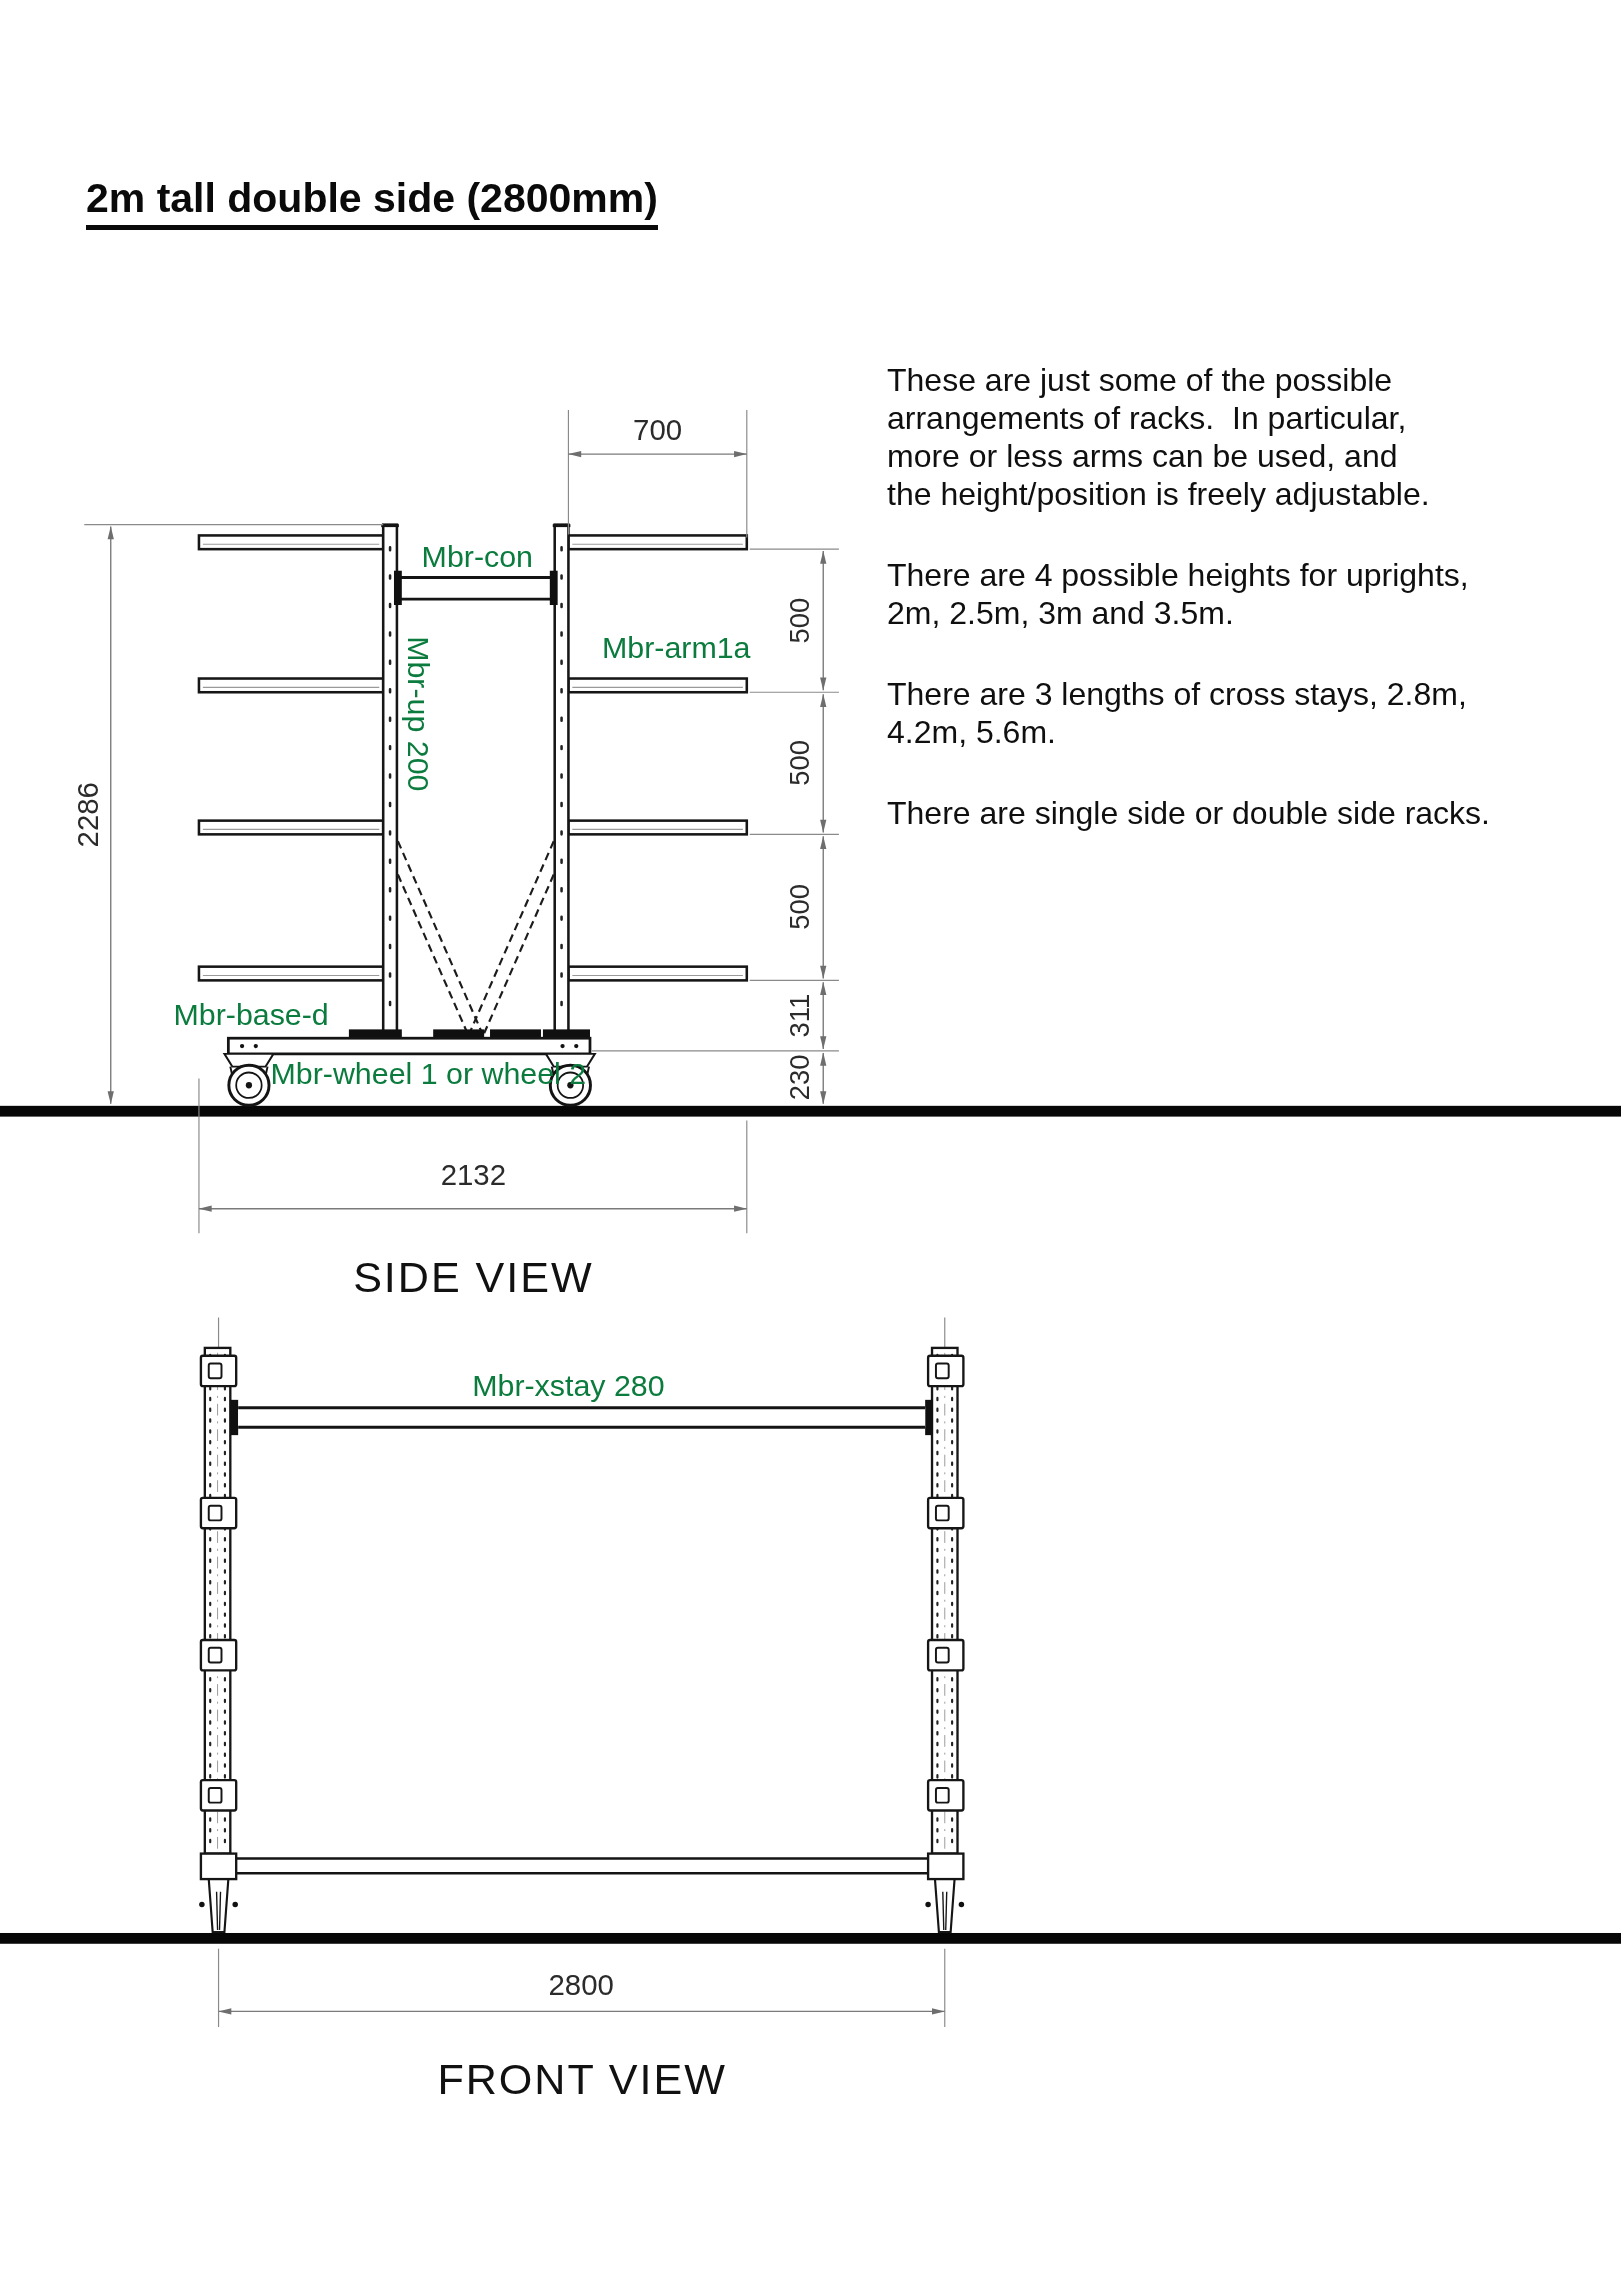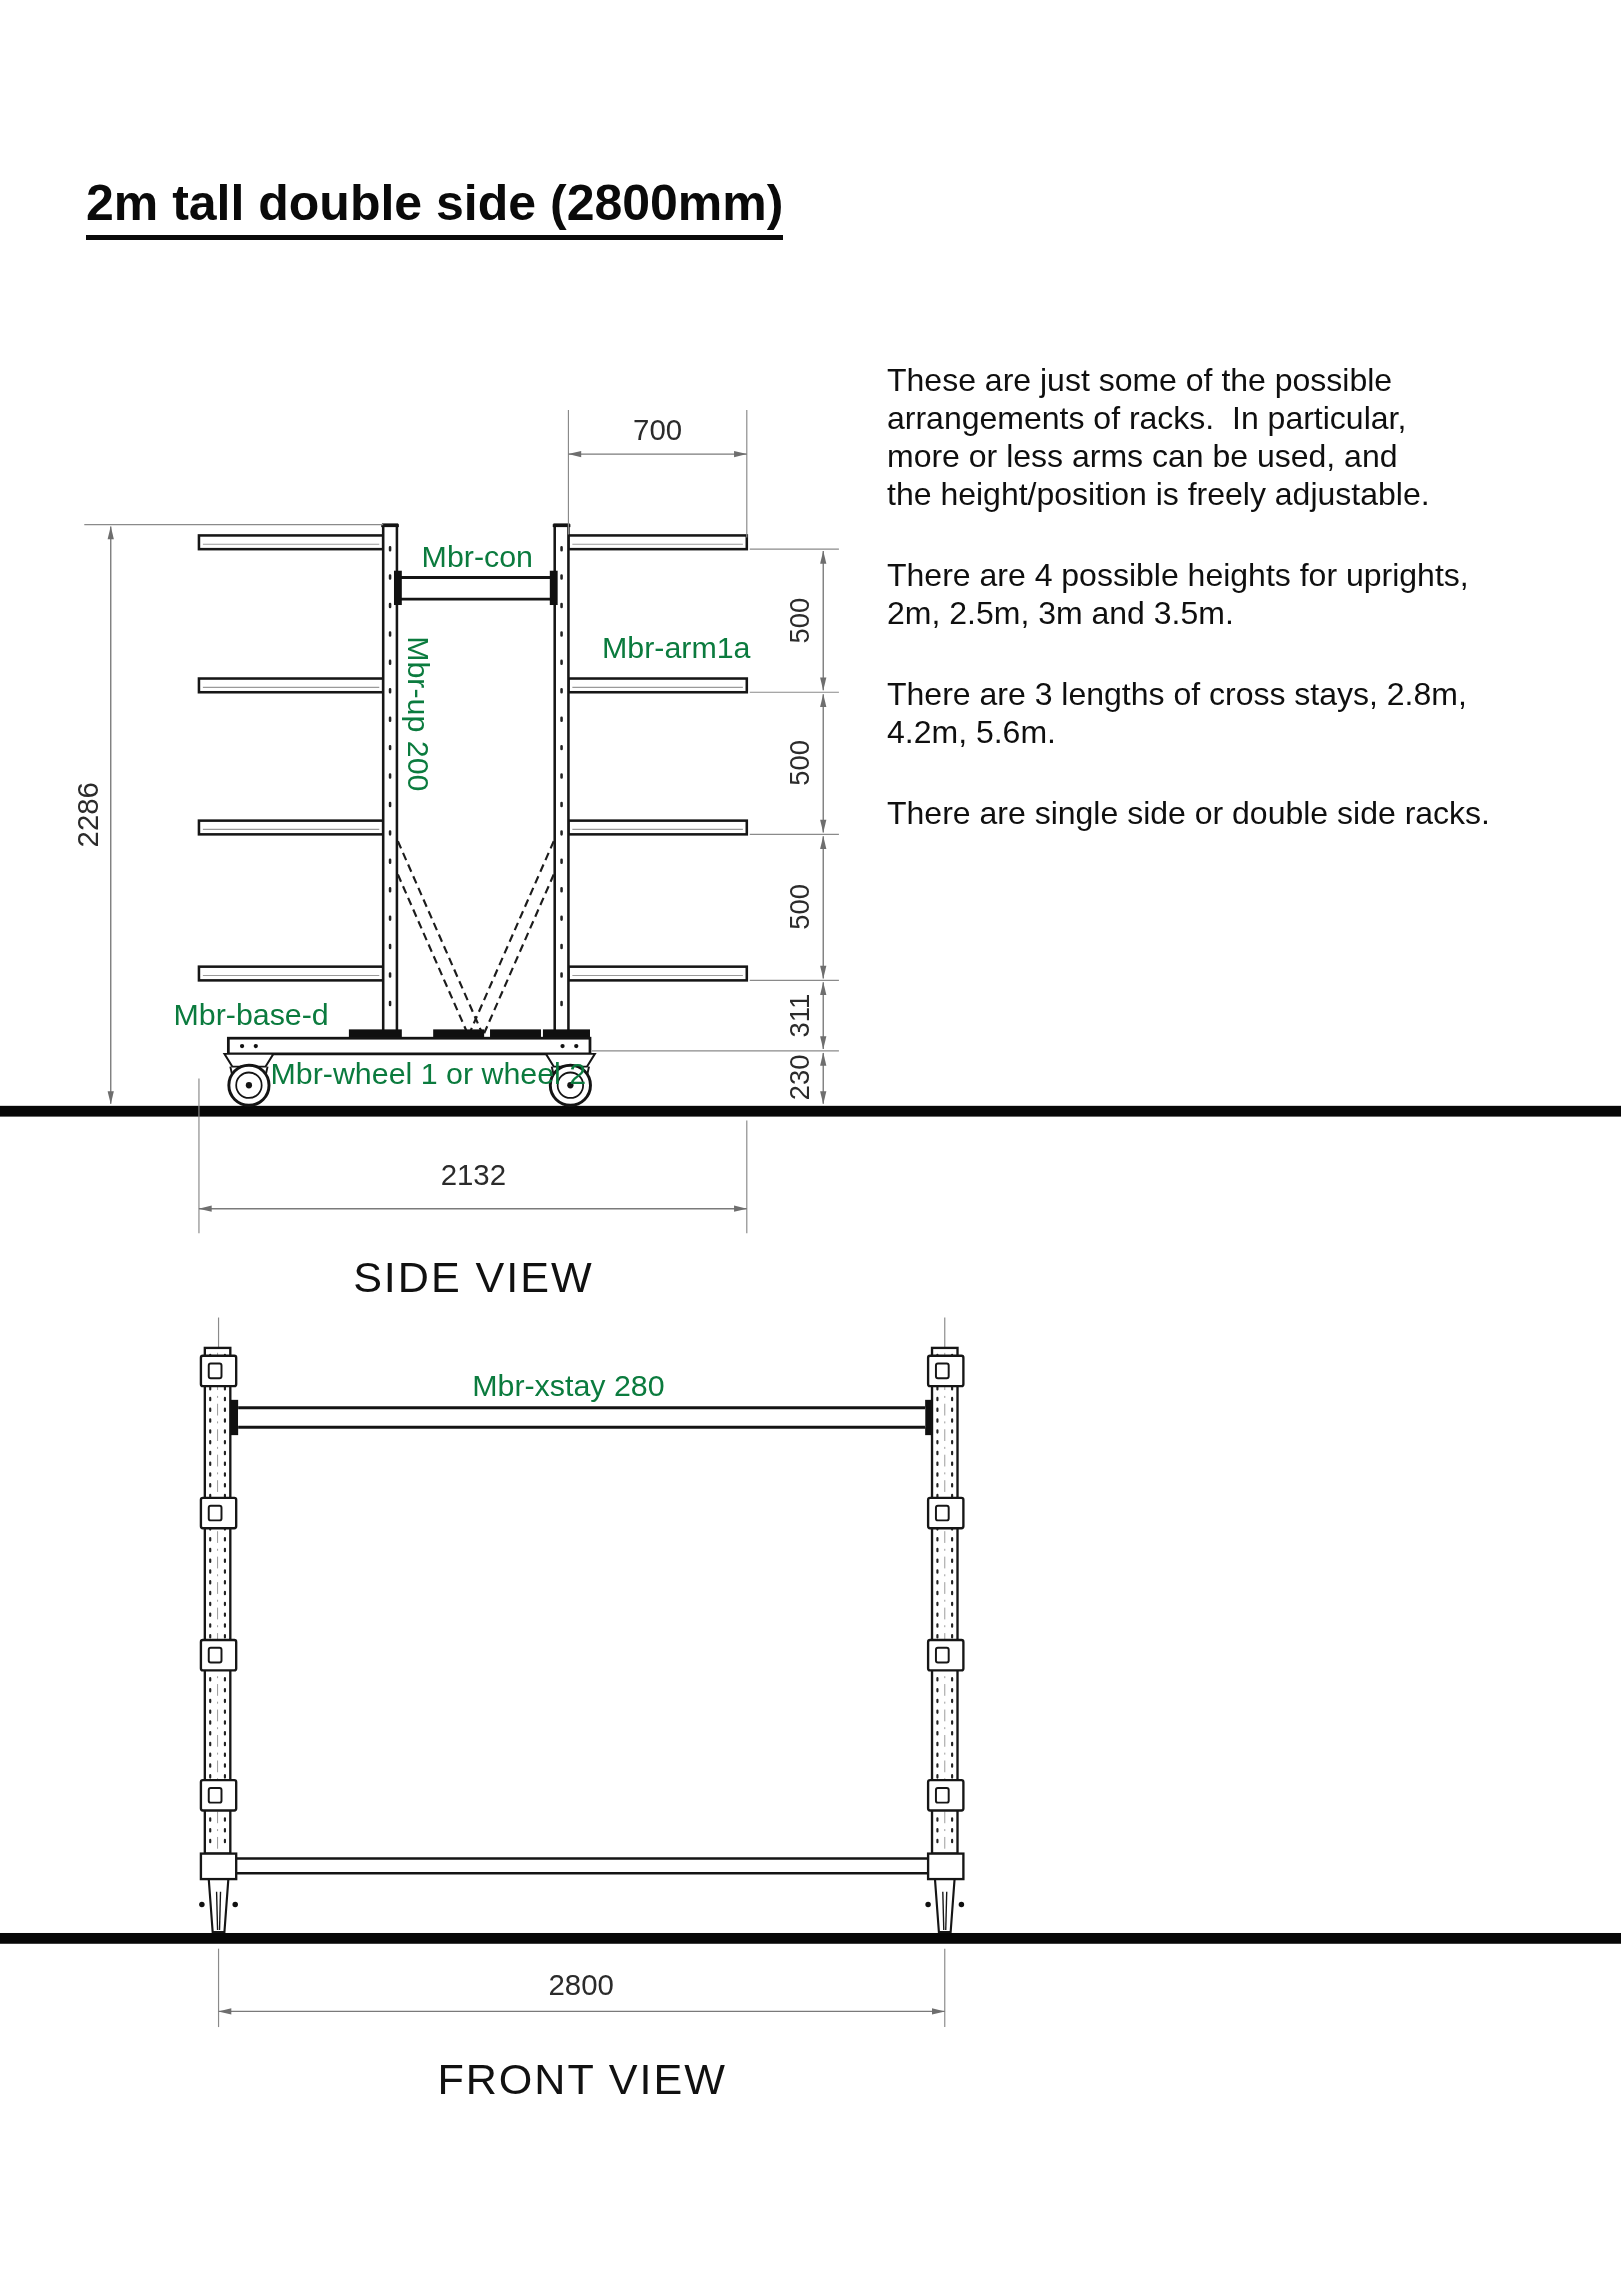--- a/index.html
+++ b/index.html
@@ -1,18 +1,18 @@
 <!DOCTYPE html>
 <html><head>
 <meta charset="utf-8">
 <style>
   html,body{margin:0;padding:0;background:#e8e8e8;}
   .canvas{position:relative;width:1621px;height:2293px;background:#ffffff;overflow:hidden;
           font-family:"Liberation Sans",sans-serif;}
-  .title{position:absolute;left:86px;top:176px;font-size:50px;font-weight:bold;color:#0a0a0a;
+  .title{position:absolute;left:86px;top:176px;font-size:41px;font-weight:bold;color:#0a0a0a;
          border-bottom:5.9px solid #0a0a0a;padding-bottom:3.9px;letter-spacing:0;line-height:1.1;
          display:inline-block;text-align:center;}
   .notes{position:absolute;left:887px;top:361px;width:745px;color:#0f0f0f;font-size:32px;line-height:38px;}
   .notes p{margin:0 0 43px 0;}
   .nl{display:block;white-space:pre-wrap;}
   svg{position:absolute;left:0;top:0;}
   svg text{font-family:"Liberation Sans",sans-serif;}
   .dim{font-size:30px;fill:#2b2b2b;}
   .dimv{font-size:28px;fill:#2b2b2b;}
   .green{font-size:31px;}

